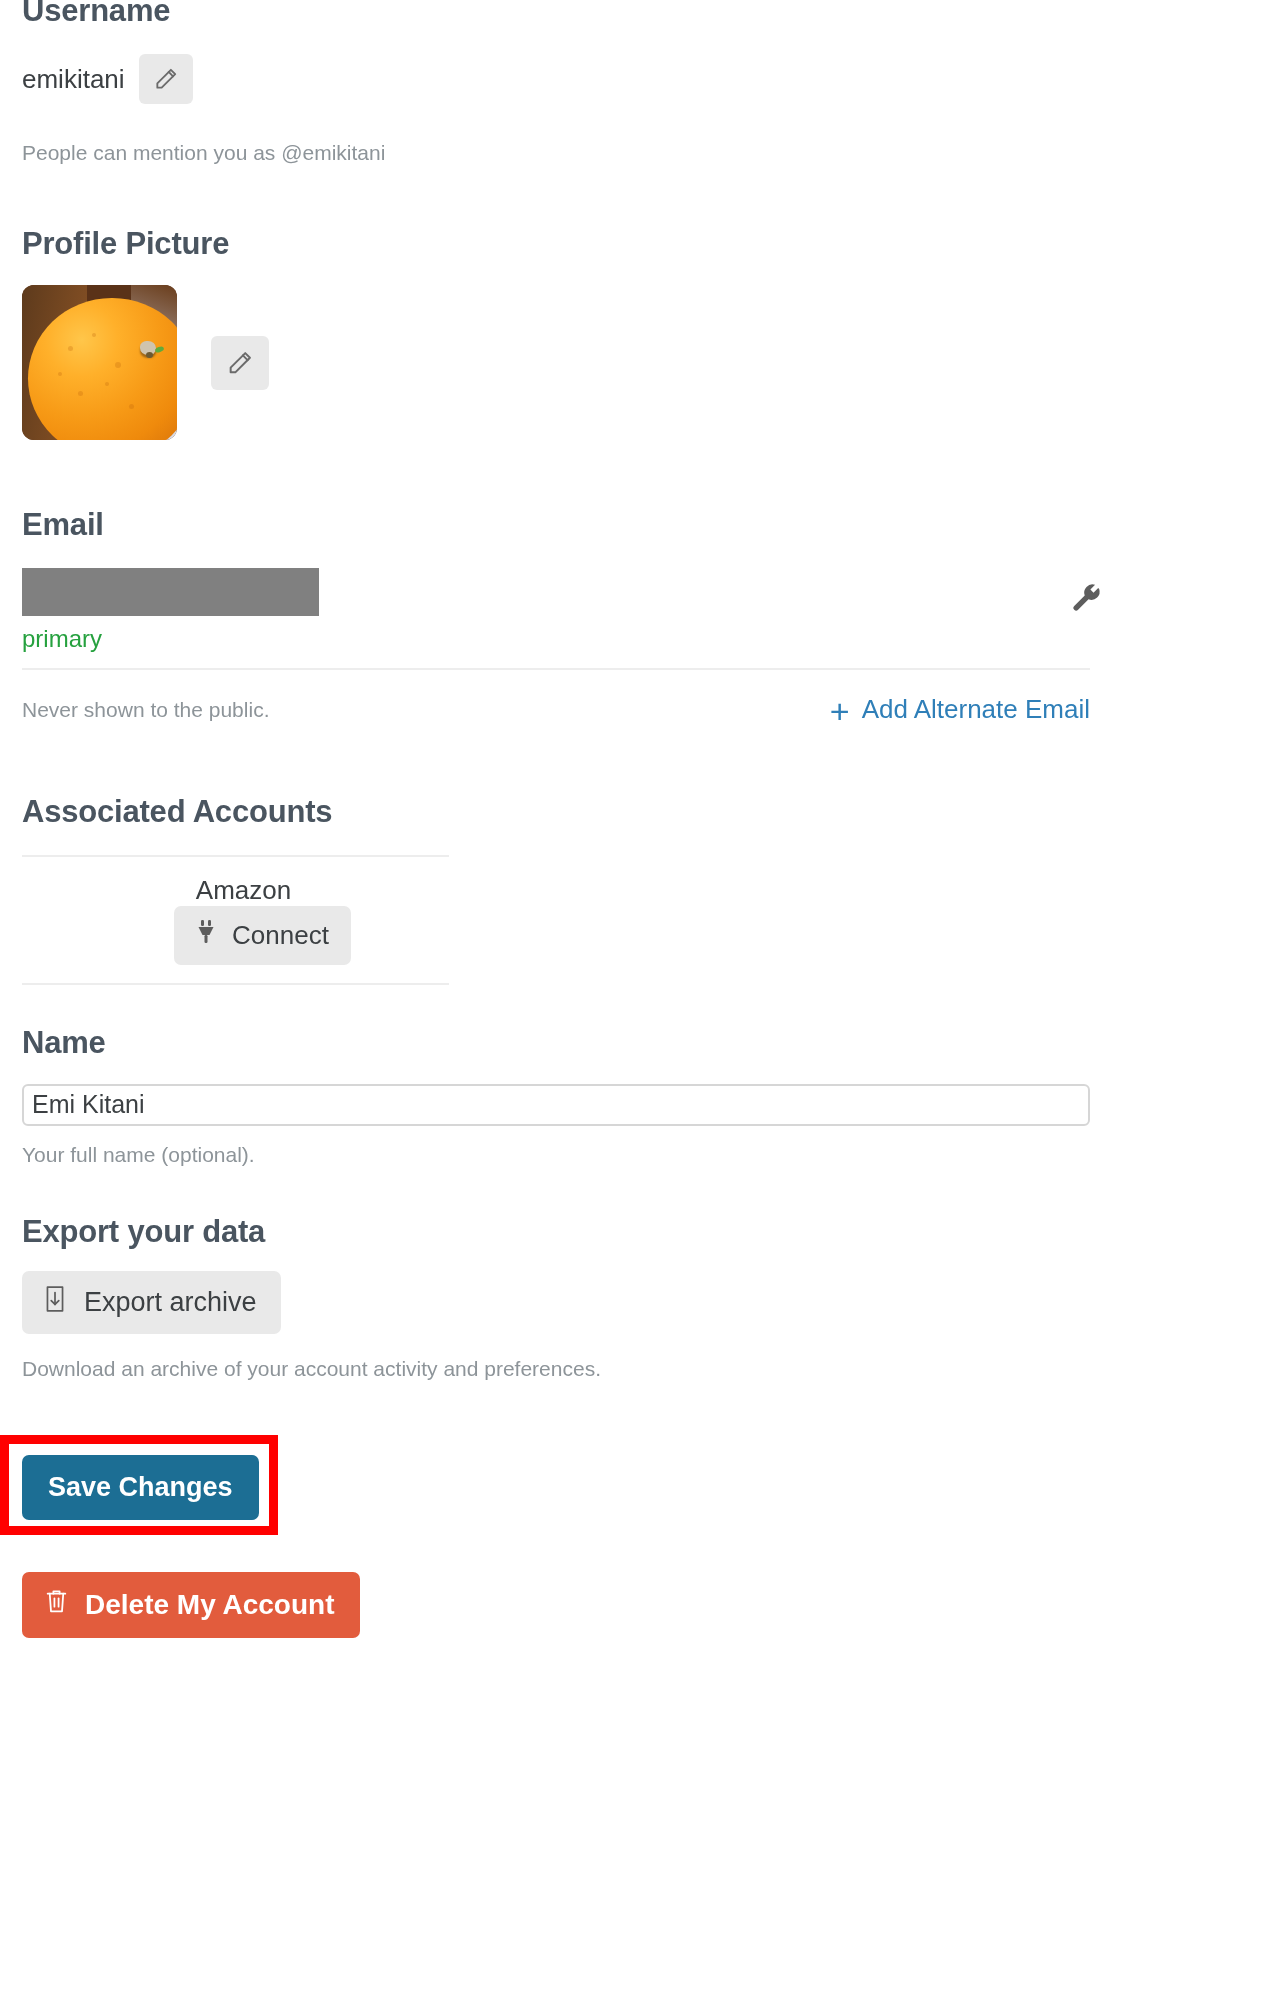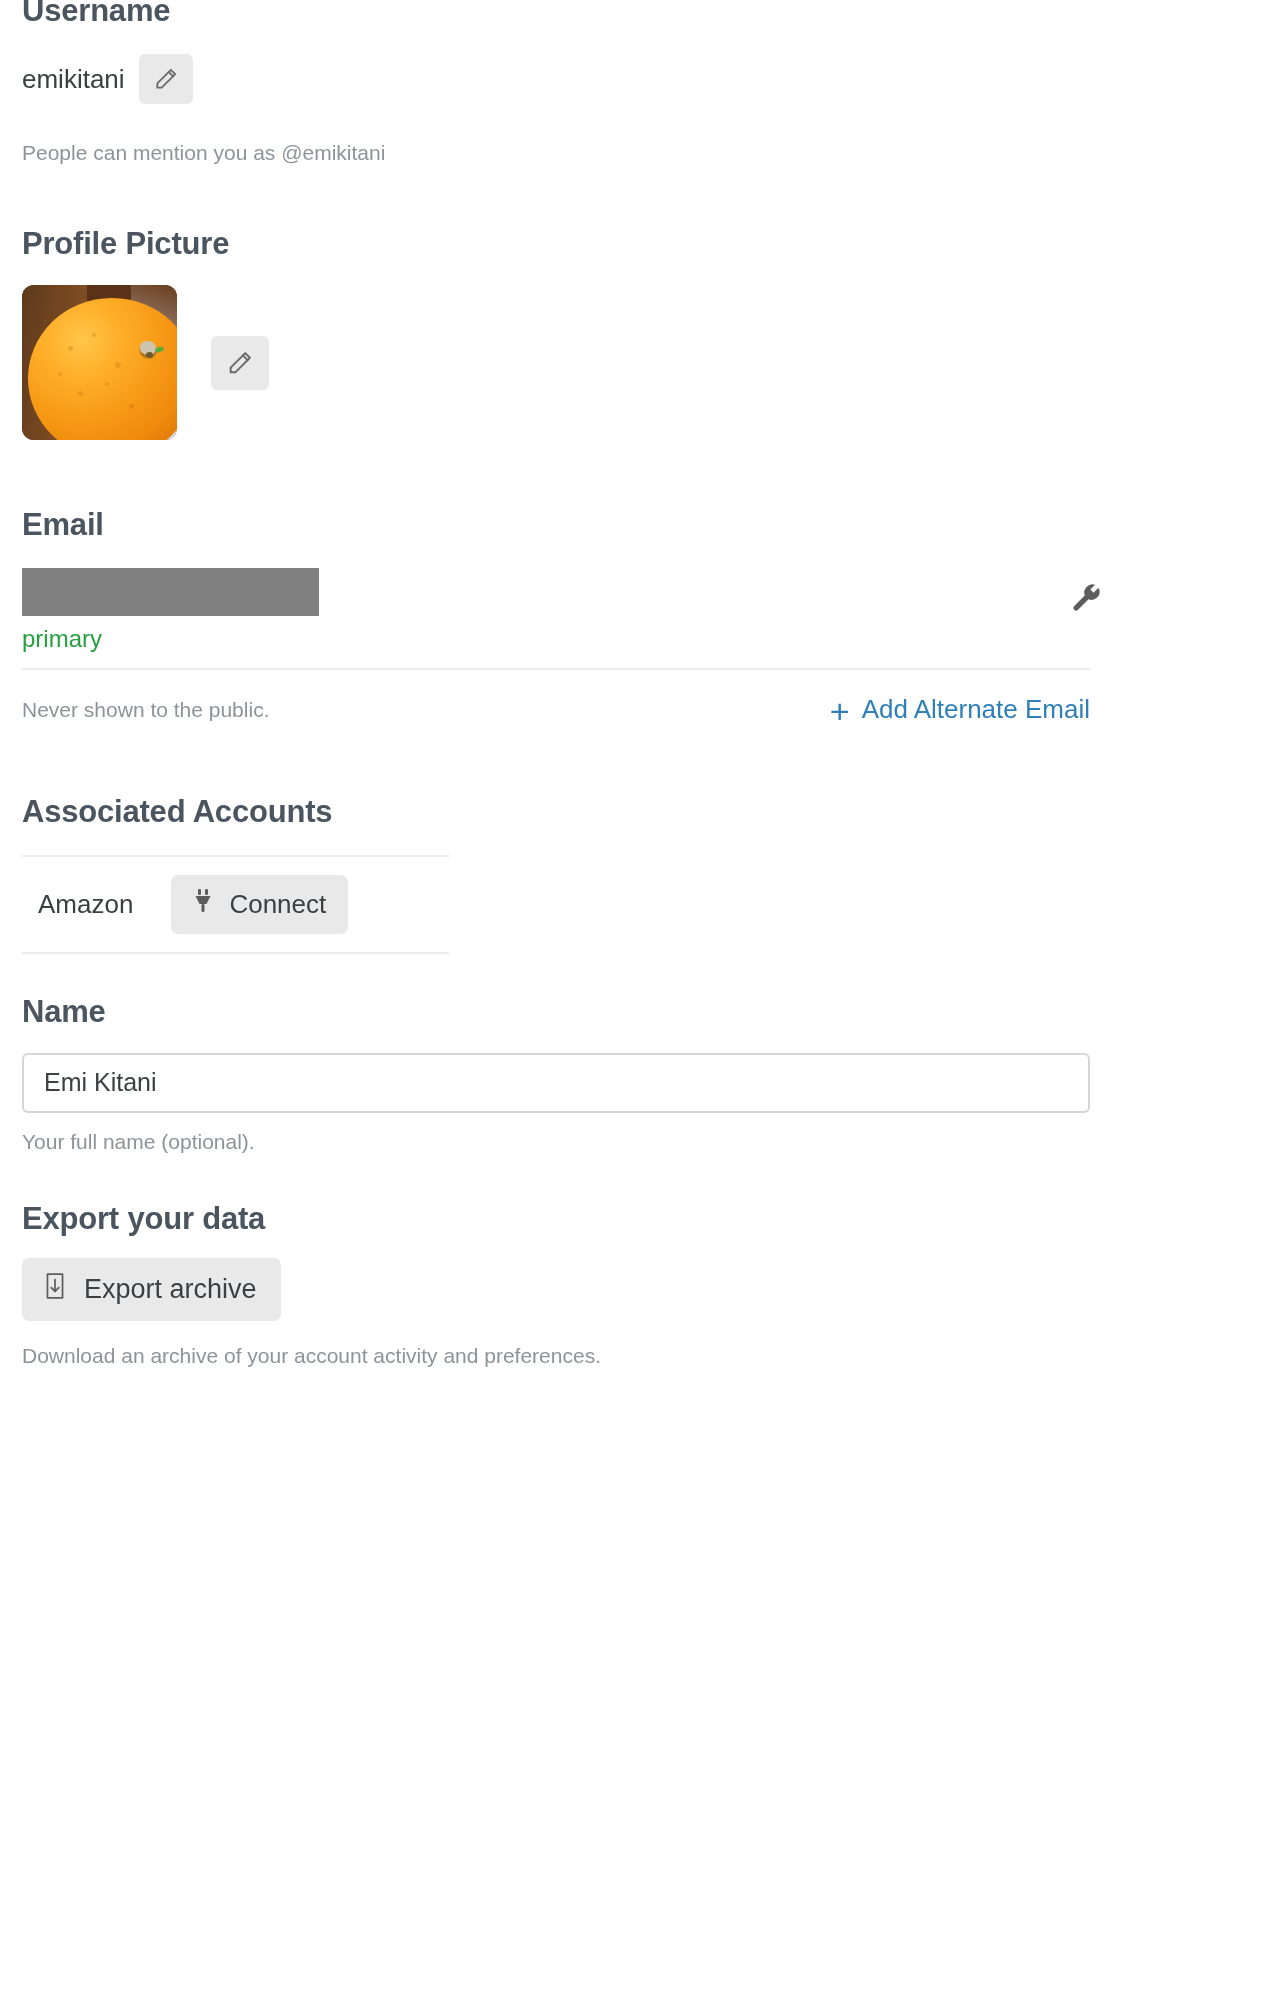--- a/index.html
+++ b/index.html
@@ -198,20 +198,21 @@
     height: 2px;
     background: #ededed;
     width: 427px;
     margin-top: 25px;
   }
   .assoc-row {
     display: flex;
     align-items: center;
     width: 427px;
     padding: 18px 0 18px 16px;
+    flex-direction: column;
   }
   .assoc-name {
     font-size: 26px;
     color: #3c4043;
   }
   .connect-btn {
     margin-left: 38px;
     background: #e9e9e9;
     border: none;
     border-radius: 7px;
@@ -224,27 +225,27 @@
     gap: 14px;
     cursor: pointer;
   }
 
   
   .name-block { margin-top: 41px; }
   .name-input {
     display: block;
     margin-top: 24px;
     width: 1068px;
-    height: 60px;
+    height: 42px;
     border: 2px solid #d6d6d6;
     border-radius: 6px;
     font-size: 25px;
     font-family: inherit;
     color: #3c4043;
-    padding: 0 20px;
+    padding: 0 8px;
     background: #fff;
   }
   .name-help { margin-top: 16px; }
 
   
   .export-block { margin-top: 48px; }
   .archive-btn {
     margin-top: 22px;
     background: #e9e9e9;
     border: none;
@@ -409,14 +410,31 @@
           <path d="M5 2h14v22H5z"></path>
           <path d="M12 7v11"></path>
           <path d="M8.5 14.5L12 18l3.5-3.5"></path>
         </svg>
       </span>
       <span>Export archive</span>
     </button>
     <p class="help-text export-help">Download an archive of your account activity and preferences.</p>
   </section>
 
+  <section class="actions-block">
+    <div class="save-highlight"></div>
+    <button class="save-btn">Save Changes</button>
+    <br>
+    <button class="delete-btn">
+      <span>
+        <svg width="25" height="27" viewBox="0 0 24 26" fill="none" stroke="#ffffff" stroke-width="1.7" stroke-linecap="round" stroke-linejoin="round">
+          <path d="M3.5 5.5h17"></path>
+          <path d="M9 5.5V3.2h6v2.3"></path>
+          <path d="M5.5 5.5l1.2 17h10.6l1.2-17"></path>
+          <path d="M10 10v8"></path>
+          <path d="M14 10v8"></path>
+        </svg>
+      </span>
+      <span>Delete My Account</span>
+    </button>
+  </section>
 
 </div>
 
 </body></html>

